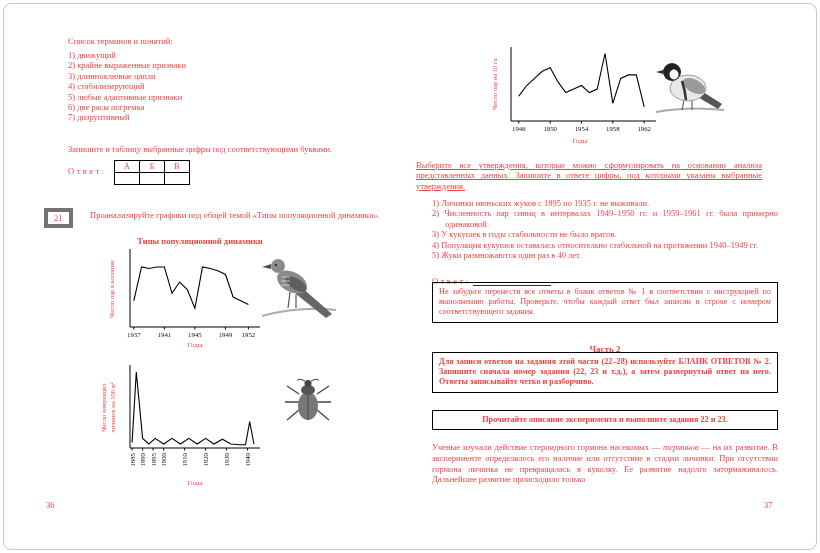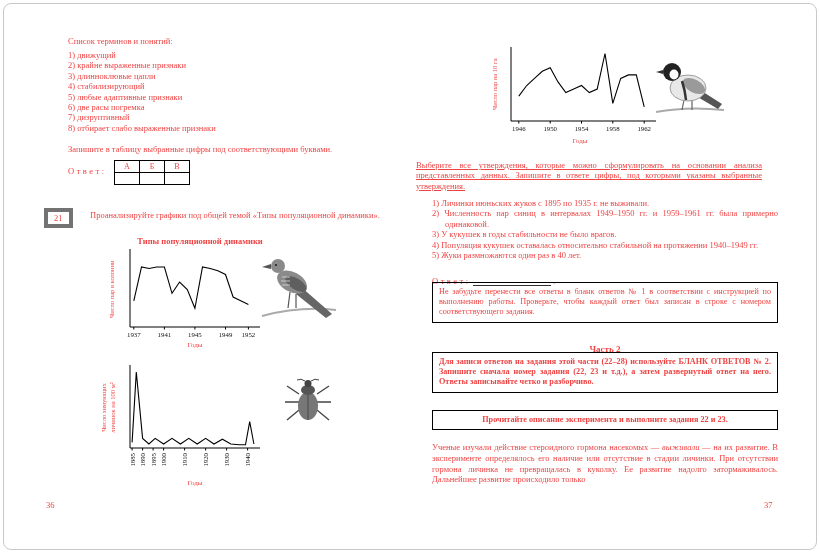--- a/index.html
+++ b/index.html
@@ -35,21 +35,20 @@
   <div class="abs fs" style="left:68px;top:36px;width:300px;">Список терминов и понятий:</div>
 
   <div class="abs fs" style="left:68px;top:50px;width:320px;">
     <div>1) движущий</div>
     <div>2) крайне выраженные признаки</div>
     <div>3) длинноклювые цапли</div>
     <div>4) стабилизирующий</div>
     <div>5) любые адаптивные признаки</div>
     <div>6) две расы погремка</div>
     <div>7) дизруптивный</div>
-    <div>8) отбирает слабо выраженные признаки</div>
   </div>
 
   <div class="abs fs" style="left:68px;top:144px;width:330px;">Запишите в таблицу выбранные цифры под соответствующими буквами.</div>
 
   <div class="abs fs sp" style="left:68px;top:166px;">Ответ:</div>
 
   <table class="anstable abs" style="left:114px;top:160px;">
     <tbody>
         <tr>
       <td>А</td>
@@ -182,17 +181,17 @@
 
   <div class="abs small box just" style="left:432px;top:282px;width:346px;">Не забудьте перенести все ответы в бланк ответов № 1 в соответствии с инструкцией по выполнению работы. Проверьте, чтобы каждый ответ был записан в строке с номером соответствующего задания.</div>
 
   <div class="abs fs b ctr" style="left:432px;top:344px;width:346px;font-size:9px;">Часть 2</div>
 
   <div class="abs small box just b" style="left:432px;top:352px;width:346px;">Для записи ответов на задания этой части (22–28) используйте БЛАНК ОТВЕТОВ № 2. Запишите сначала номер задания (22, 23 и т.д.), а затем развернутый ответ на него. Ответы записывайте четко и разборчиво.</div>
 
   <div class="abs small box b ctr" style="left:432px;top:410px;width:346px;">Прочитайте описание эксперимента и выполните задания 22 и 23.</div>
 
   <div class="abs fs just" style="left:432px;top:442px;width:346px;line-height:10.8px;">
-    <span>Ученые изучали действие стероидного гормона насекомых — </span><span class="i">выживали</span><span> — на их развитие. В эксперименте определялось его наличие или отсутствие в стадии личинки. При отсутствии гормона личинка не превращалась в куколку. Ее развитие надолго затормаживалось. Дальнейшее развитие происходило только</span>
+    <span>Ученые изучали действие стероидного гормона насекомых — </span><span class="i">терминов</span><span> — на их развитие. В эксперименте определялось его наличие или отсутствие в стадии личинки. При отсутствии гормона личинка не превращалась в куколку. Ее развитие надолго затормаживалось. Дальнейшее развитие происходило только</span>
   </div>
 
   <div class="abs pageno" style="left:764px;top:500px;">37</div>
 </div>
 
 </body></html>

